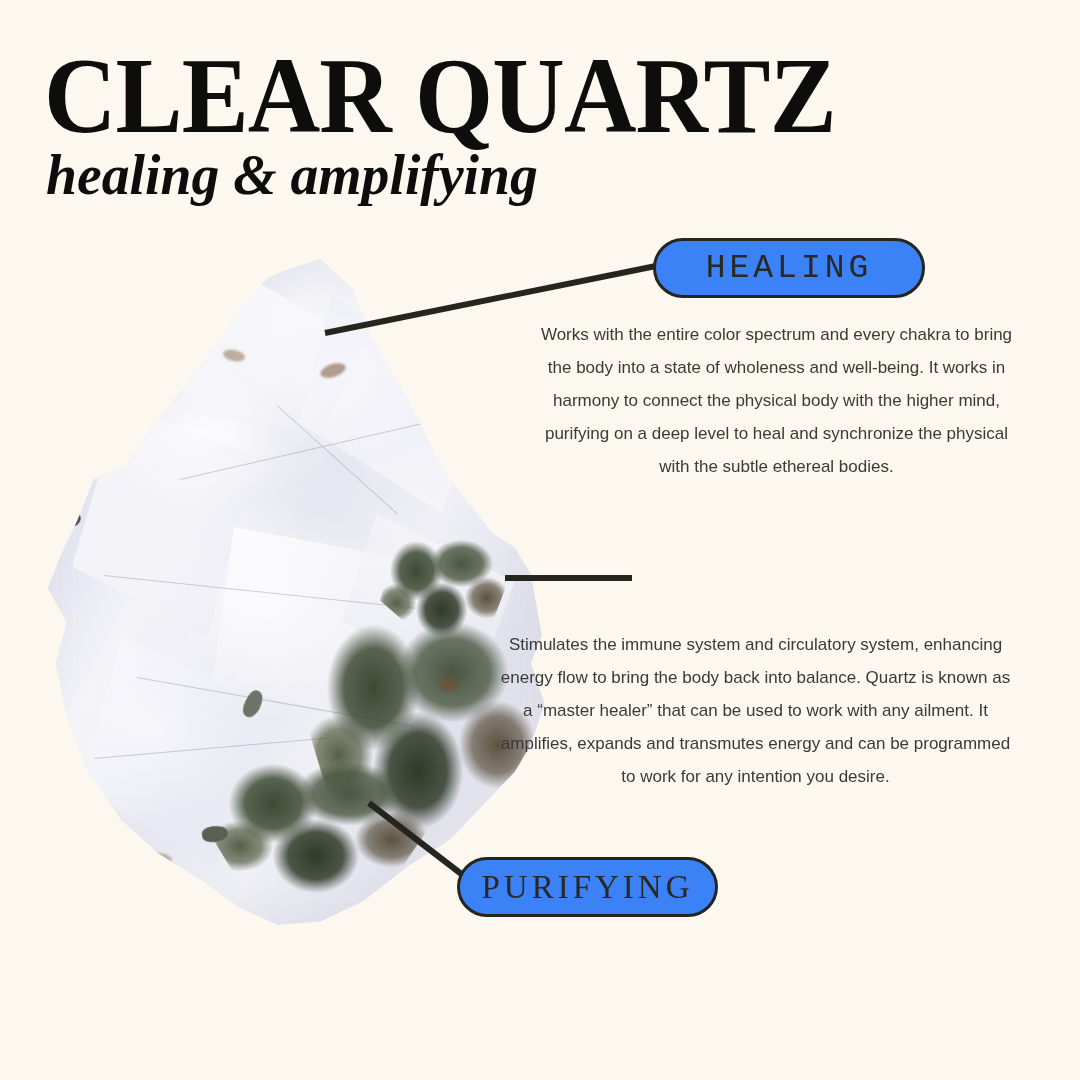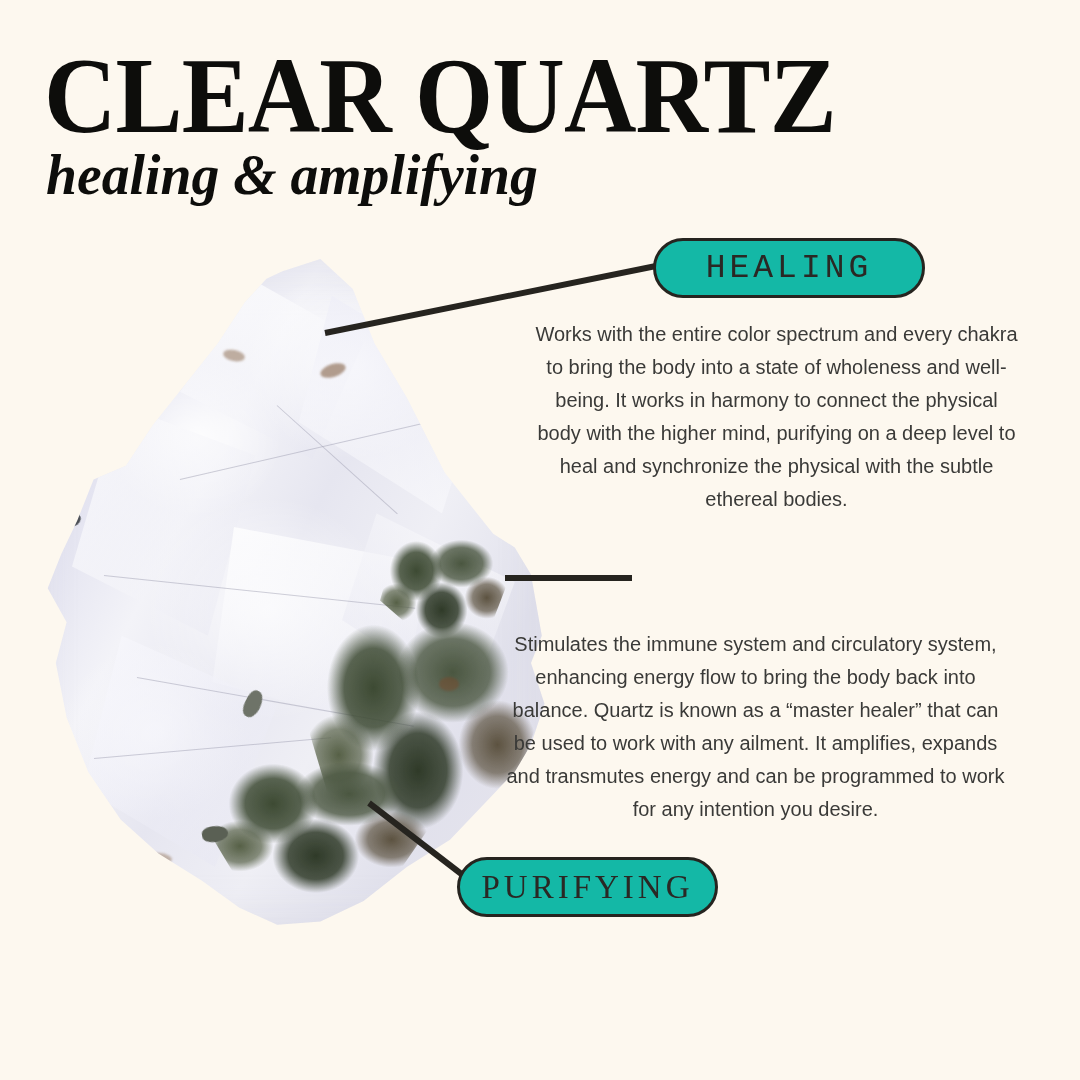--- a/index.html
+++ b/index.html
@@ -112,40 +112,40 @@
   .s2{left:42%;top:64%;width:16px;height:28px;transform:rotate(28deg);background:#6e7368;}
   .s3{left:34%;top:84%;width:26px;height:16px;transform:rotate(-10deg);background:#5a6054;}
 
   
   #links{position:absolute;left:0;top:0;width:1080px;height:1080px;pointer-events:none;}
 
   
   .pill{
     position:absolute;
     display:flex;align-items:center;justify-content:center;
-    background:#14b8a6;
+    background:#3b82f6;
     border:3px solid #26241f;
     border-radius:40px;
     box-sizing:border-box;
     font-family:"Liberation Mono", monospace;
     font-size:33px;
     letter-spacing:4px;
     color:#2a2824;
     white-space:nowrap;
   }
   #pill-healing{left:653px;top:238px;width:272px;height:60px;}
   #pill-balancing{left:628px;top:549px;width:262px;height:60px;}
   #pill-purifying{left:457px;top:857px;width:261px;height:60px;font-family:Liberation Serif, serif;}
 
   
   .body-text{
     position:absolute;
     text-align:center;
     color:#3a3a38;
-    font-size:20px;
+    font-size:17px;
     line-height:33px;
   }
   #text-healing{left:533px;top:318px;width:487px;}
   #text-balancing{left:499px;top:628px;width:513px;}
   #text-purifying{left:285px;top:935px;width:608px;}
 </style>
 </head>
 <body>
 
 <div id="stage">

